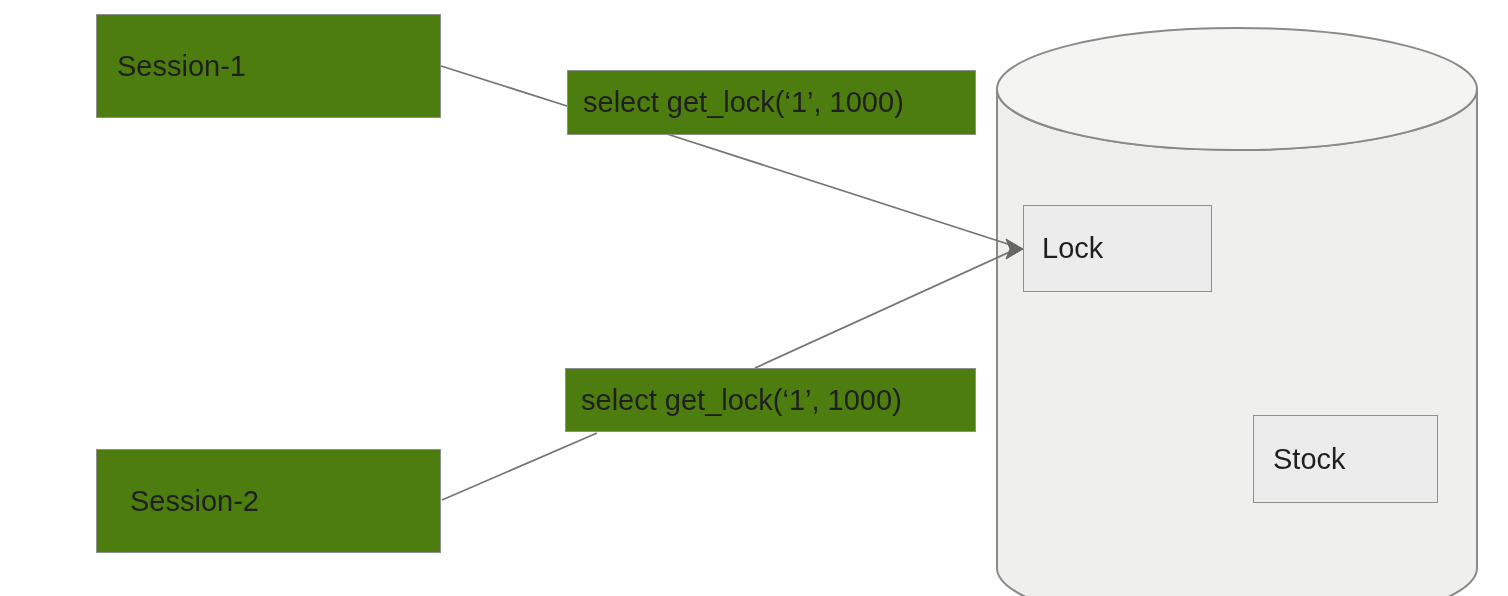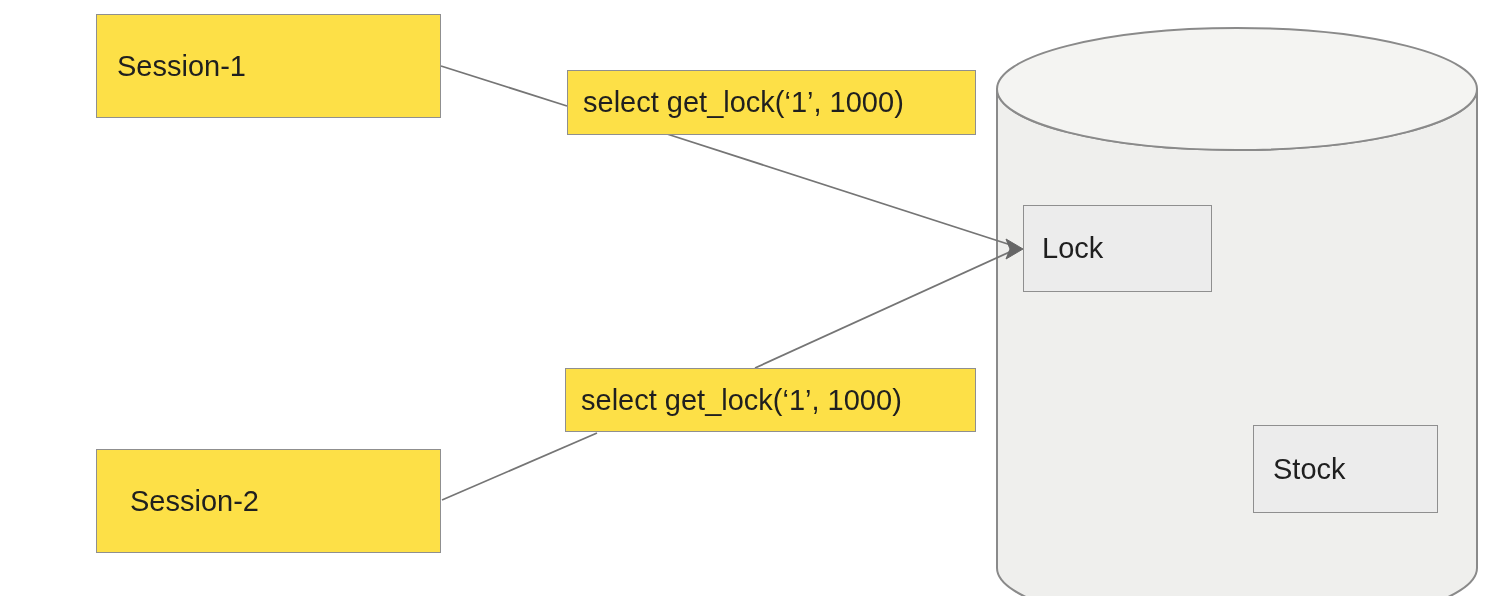--- a/index.html
+++ b/index.html
@@ -6,35 +6,35 @@
   .canvas{
     position:relative;
     width:1508px;height:596px;
     background:#ffffff;
     overflow:hidden;
     font-family:"Liberation Sans", sans-serif;
   }
   svg.layer{position:absolute;left:0;top:0;width:1508px;height:596px;}
   .node{
     position:absolute;
-    background:#fde047;
+    background:#4d7c0f;
     border:1.5px solid #8f8f8f;
     box-sizing:border-box;
     display:flex;align-items:center;
     color:#1f1f1f;
     font-size:29px;
     line-height:1;
     white-space:nowrap;
   }
   .node-session1{left:96px;top:14px;width:345px;height:104px;padding-left:20px;}
   .node-session2{left:96px;top:449px;width:345px;height:104px;padding-left:33px;}
   .node-query1{left:567px;top:70px;width:409px;height:65px;padding-left:15px;}
   .node-query2{left:565px;top:368px;width:411px;height:64px;padding-left:15px;}
   .node-lock{left:1023px;top:205px;width:189px;height:87px;padding-left:18px;background:#ececec;}
-  .node-stock{left:1253px;top:415px;width:185px;height:88px;padding-left:19px;background:#ececec;margin-top:10px;}
+  .node-stock{left:1253px;top:415px;width:185px;height:88px;padding-left:19px;background:#ececec;}
 </style>
 </head>
 <body>
 
 <div class="canvas">
 
   <svg class="layer" viewBox="0 0 1508 596">
 
     <path d="M 997 89 L 997 568 A 240 61 0 0 0 1477 568 L 1477 89 A 240 61 0 0 1 997 89 Z" fill="#efefed" stroke="#8a8a8a" stroke-width="2"></path>
 

